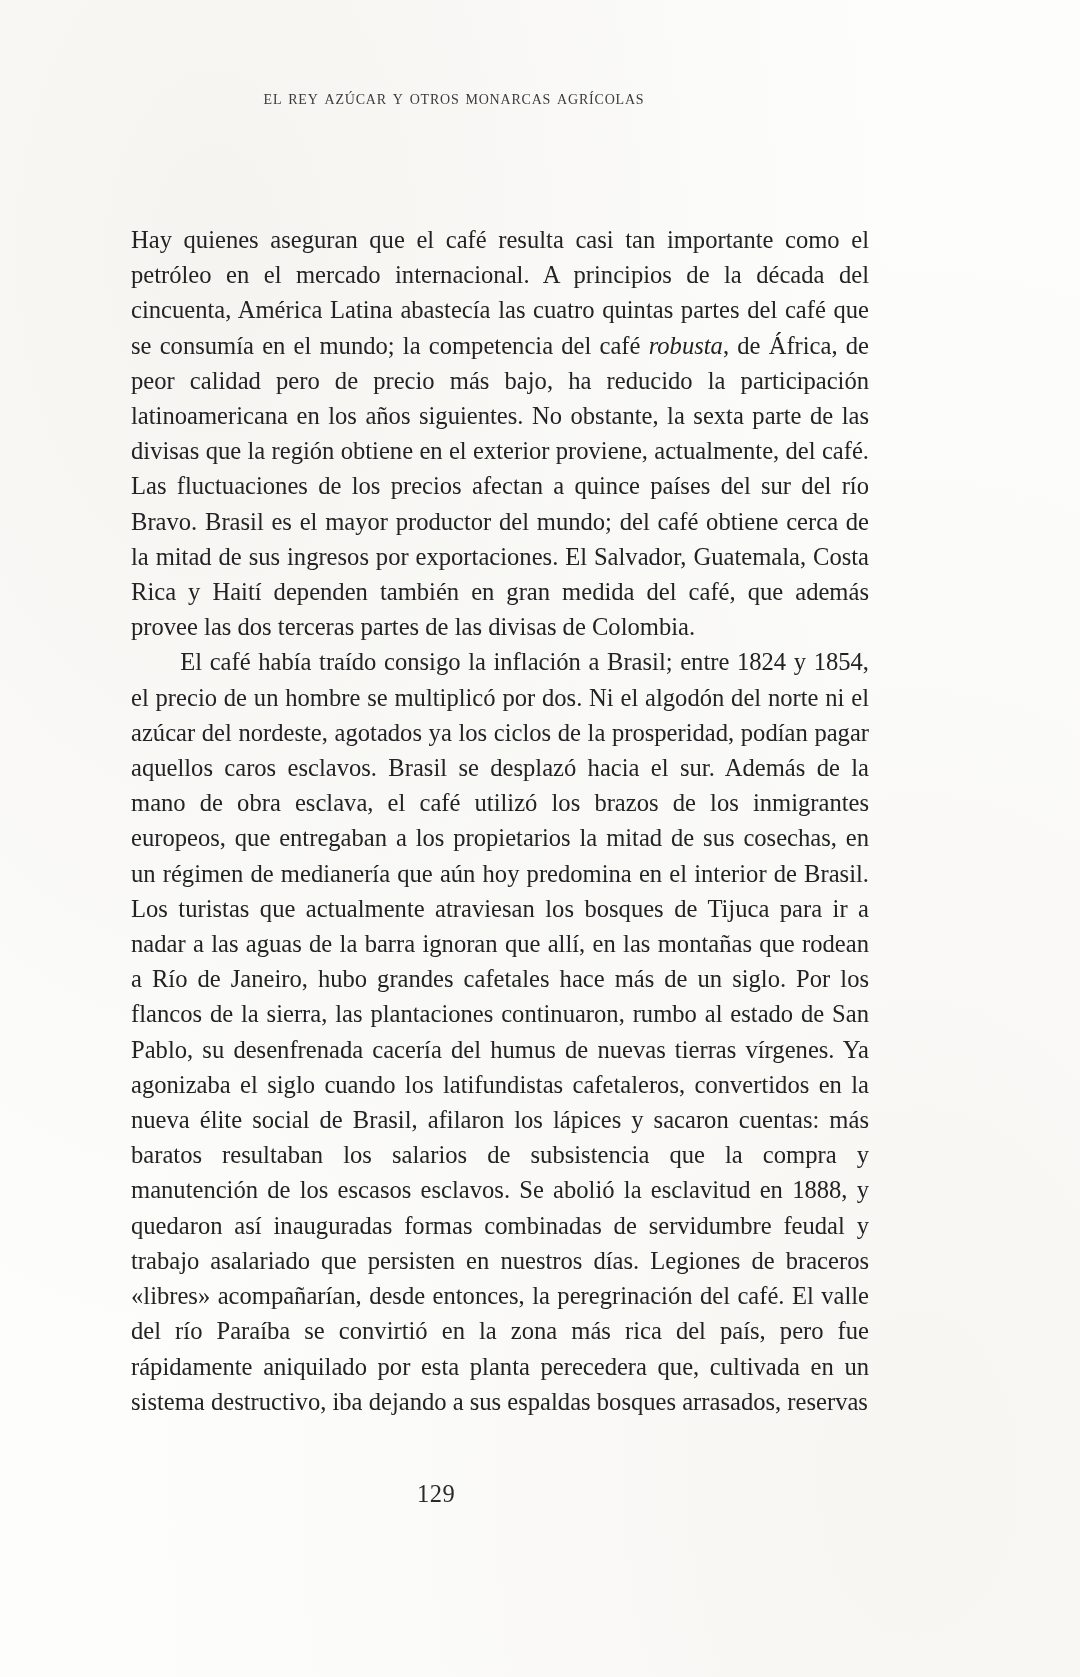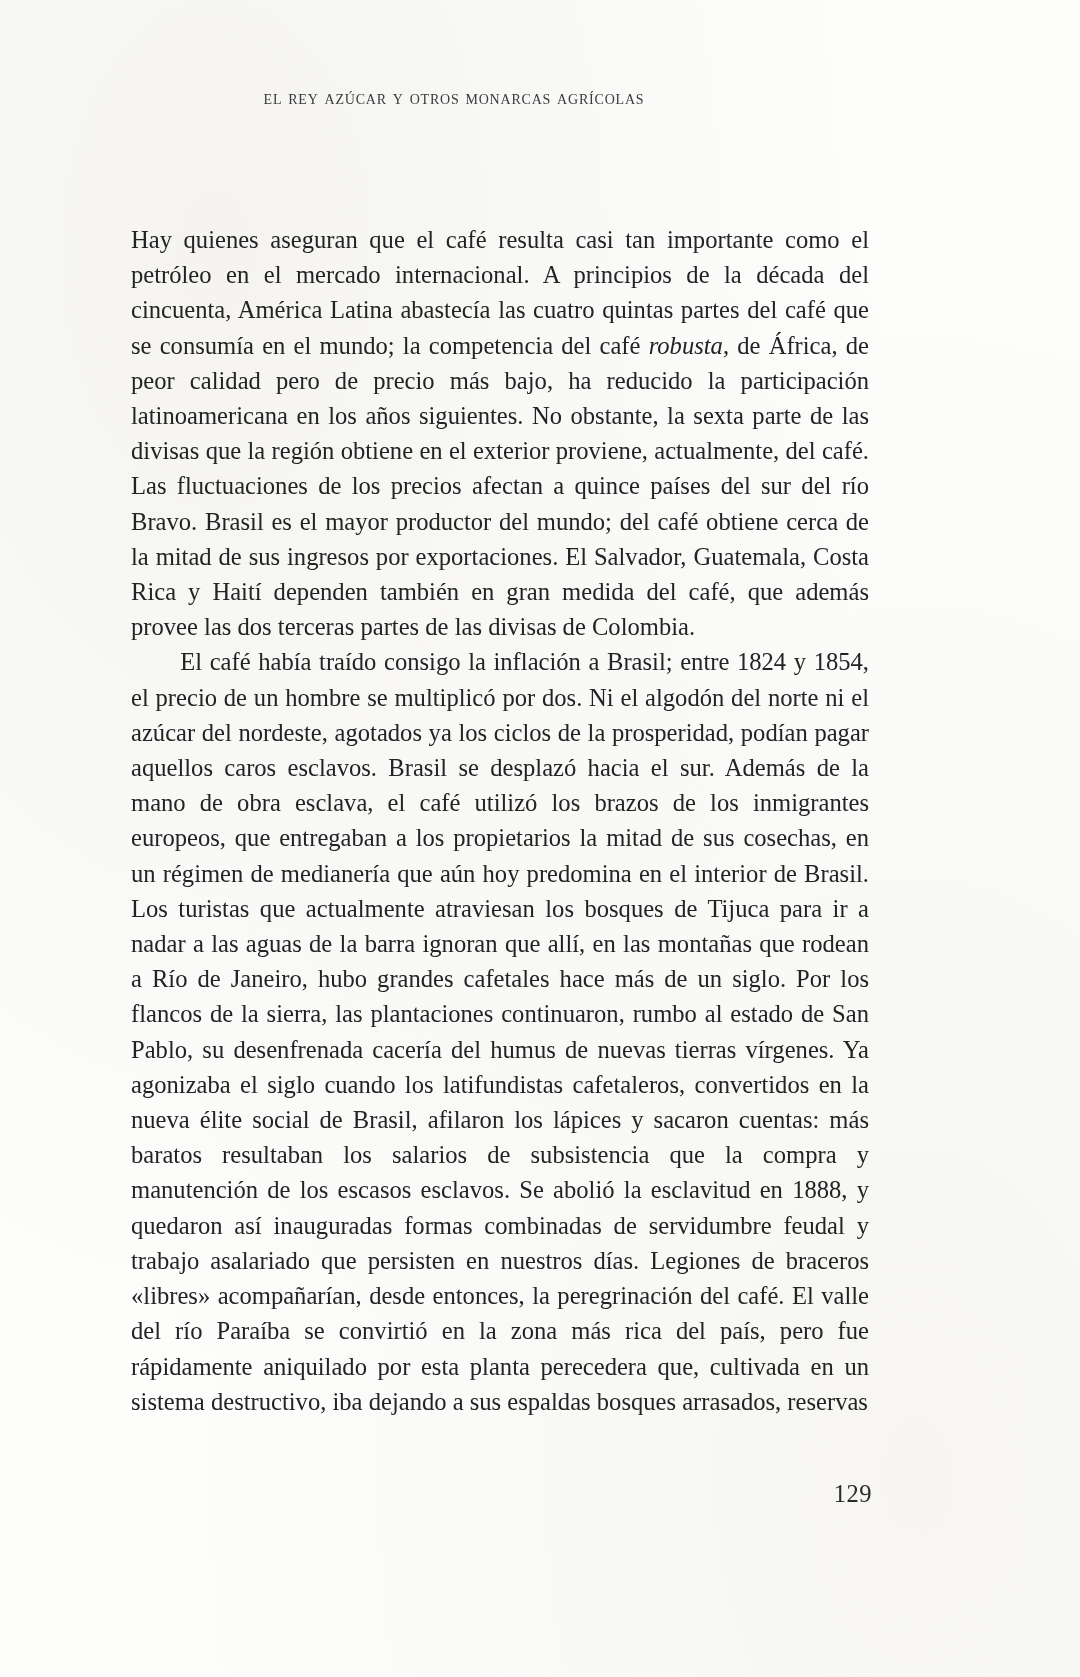--- a/index.html
+++ b/index.html
@@ -76,21 +76,21 @@
     text-indent: 2.0em;
   }
   #body-text i { font-style: italic; }
 
   
   #folio {
     position: absolute;
     left: 0;
     top: 1480px;
     width: 872px;
-    text-align: right;
+    text-align: center;
     font-size: 24.5px;
     color: #2a2a2d;
     letter-spacing: 0.5px;
   }
 </style>
 </head>
 <body>
 
 <div id="page">
 

